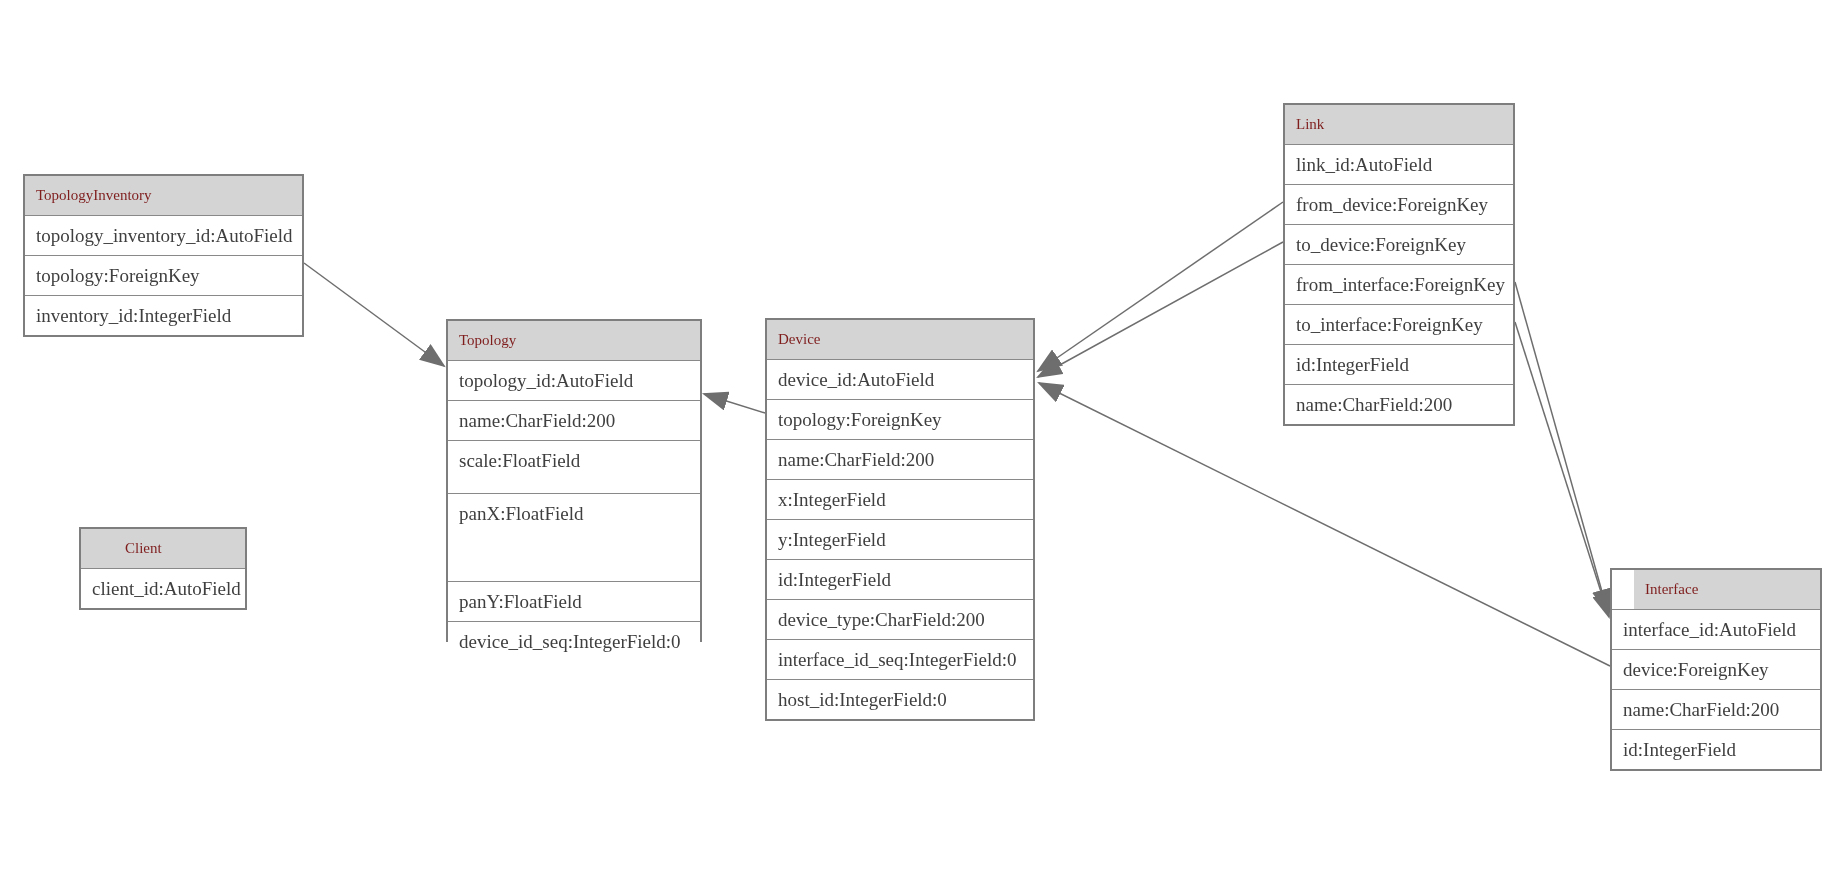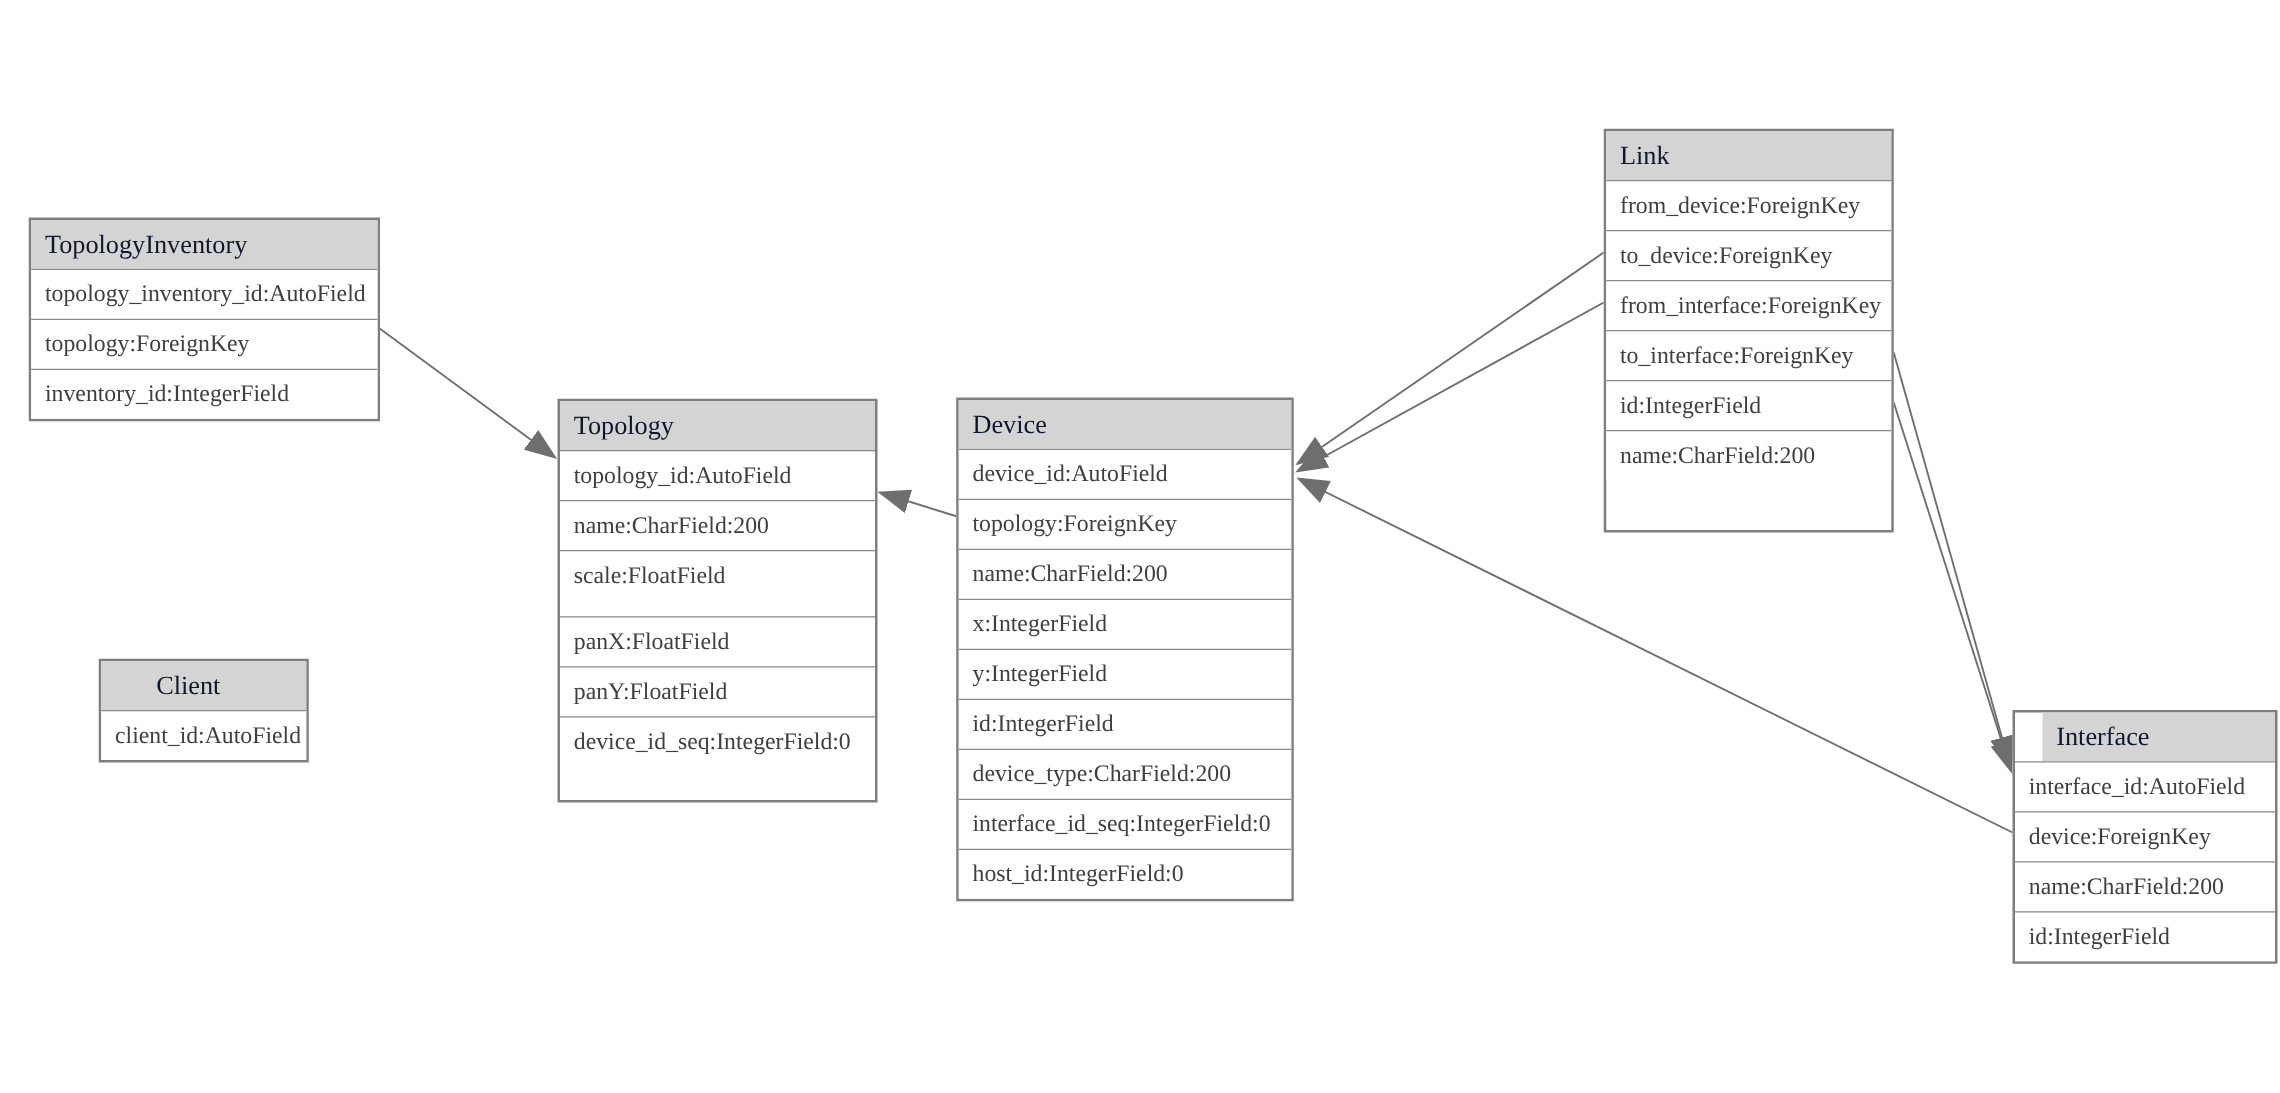--- a/index.html
+++ b/index.html
@@ -28,22 +28,22 @@
     box-sizing: border-box;
     border: 2px solid #7e7e7e;
     background: #ffffff;
   }
   .entity-header {
     box-sizing: border-box;
     display: flex;
     align-items: center;
     padding: 0 11px;
     background: #d4d4d4;
-    color: #0f172a;
-    font-size: 21px;
+    color: #7f1d1d;
+    font-size: 15px;
     white-space: nowrap;
   }
   .entity-row {
     box-sizing: border-box;
     display: flex;
     align-items: center;
     padding: 0 11px;
     border-top: 1.5px solid #898989;
     color: #3f3f3f;
     font-size: 19px;
@@ -77,41 +77,42 @@
         <div class="entity-row" style="height: 40px;">topology_inventory_id:AutoField</div>
         <div class="entity-row" style="height: 40px;">topology:ForeignKey</div>
         <div class="entity-row" style="height: 40px;">inventory_id:IntegerField</div>
       </div>
       <div class="entity" style="left: 446px; top: 319px; width: 256px; height: 323px;">
         <div class="entity-header" style="height: 39px;">Topology</div>
         <div class="entity-row" style="height: 40px;">topology_id:AutoField</div>
         <div class="entity-row" style="height: 40px;">name:CharField:200</div>
         <div class="entity-row" style="height: 40px;">scale:FloatField</div>
         <div class="entity-row" style="height: 40px; margin-top: 13px;">panX:FloatField</div>
-        <div class="entity-row" style="height: 40px;">panY:FloatField</div>
+        <div class="entity-row" style="height: 40px; margin-top: 48px;">panY:FloatField</div>
         <div class="entity-row" style="height: 40px;">device_id_seq:IntegerField:0</div>
       </div>
       <div class="entity" style="left: 79px; top: 527px; width: 168px; height: 83px;">
         <div class="entity-header" style="height: 39px; padding-left: 44px;">Client</div>
         <div class="entity-row" style="height: 40px;">client_id:AutoField</div>
       </div>
       <div class="entity" style="left: 765px; top: 318px; width: 270px; height: 403px;">
         <div class="entity-header" style="height: 39px;">Device</div>
         <div class="entity-row" style="height: 40px;">device_id:AutoField</div>
         <div class="entity-row" style="height: 40px;">topology:ForeignKey</div>
         <div class="entity-row" style="height: 40px;">name:CharField:200</div>
         <div class="entity-row" style="height: 40px;">x:IntegerField</div>
         <div class="entity-row" style="height: 40px;">y:IntegerField</div>
         <div class="entity-row" style="height: 40px;">id:IntegerField</div>
         <div class="entity-row" style="height: 40px;">device_type:CharField:200</div>
         <div class="entity-row" style="height: 40px;">interface_id_seq:IntegerField:0</div>
         <div class="entity-row" style="height: 40px;">host_id:IntegerField:0</div>
       </div>
       <div class="entity" style="left: 1283px; top: 103px; width: 232px; height: 323px;">
         <div class="entity-header" style="height: 39px;">Link</div>
+        <div class="entity-row" style="height: 40px;">link_id:AutoField</div>
         <div class="entity-row" style="height: 40px;">from_device:ForeignKey</div>
         <div class="entity-row" style="height: 40px;">to_device:ForeignKey</div>
         <div class="entity-row" style="height: 40px;">from_interface:ForeignKey</div>
         <div class="entity-row" style="height: 40px;">to_interface:ForeignKey</div>
         <div class="entity-row" style="height: 40px;">id:IntegerField</div>
         <div class="entity-row" style="height: 40px;">name:CharField:200</div>
       </div>
       <div class="entity" style="left: 1610px; top: 568px; width: 212px; height: 203px;">
         <div class="entity-header" style="height: 39px; margin-left: 22px;">Interface</div>
         <div class="entity-row" style="height: 40px;">interface_id:AutoField</div>

